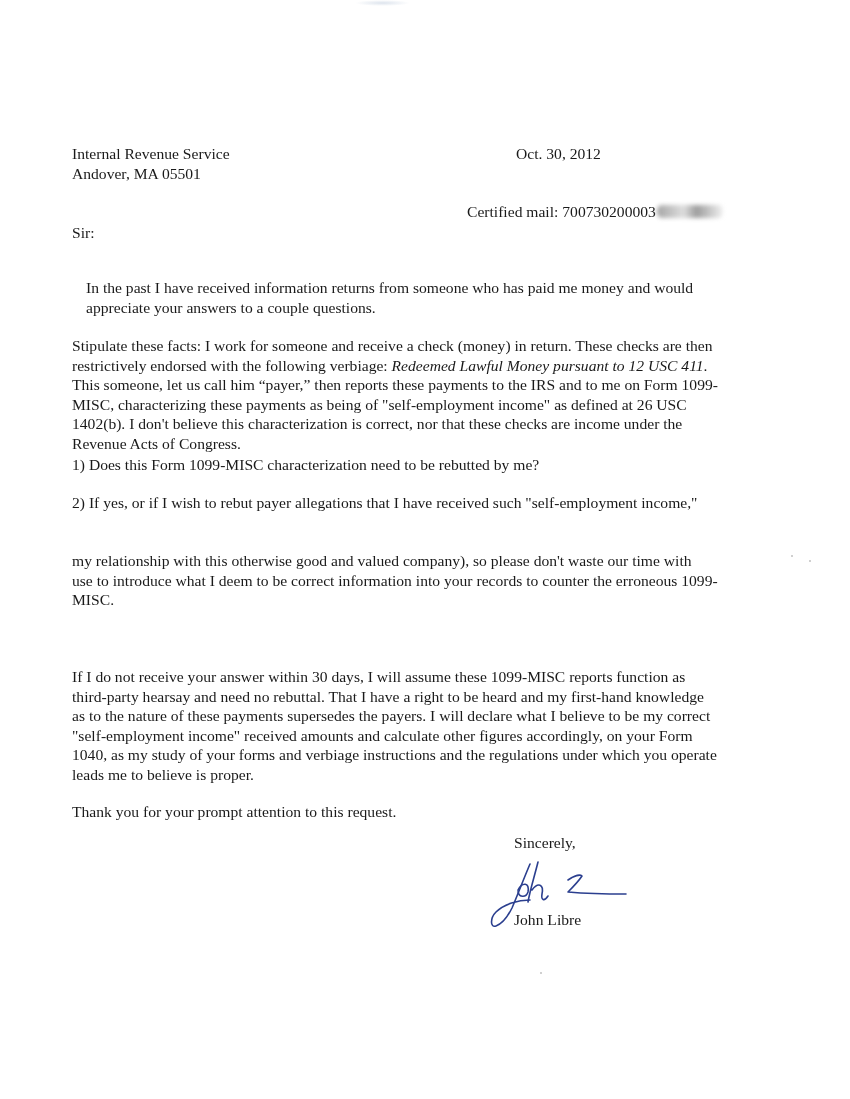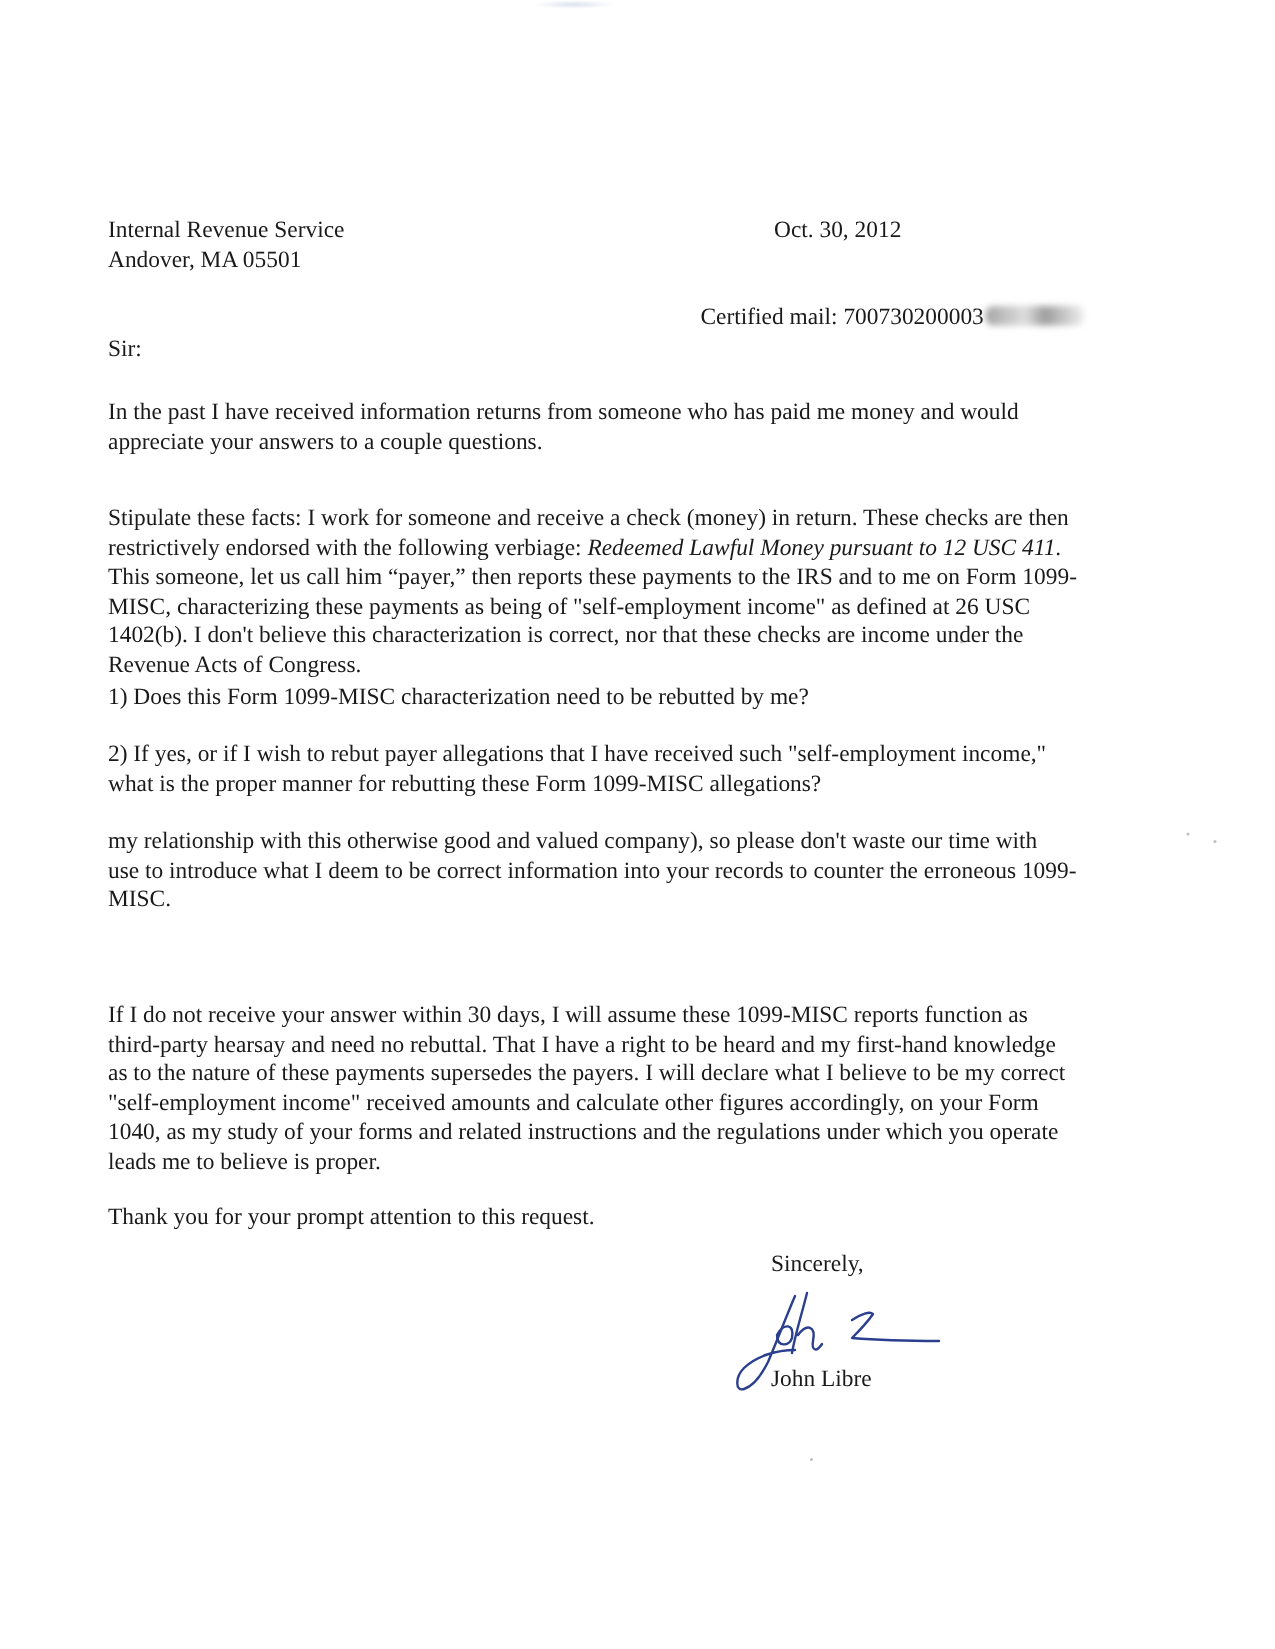--- a/index.html
+++ b/index.html
@@ -45,21 +45,21 @@
       border-radius: 5px;
     }
     .salutation { left: 72px; top: 223px; }
     .para {
       position: absolute;
       left: 72px;
       width: 700px;
       white-space: normal;
       text-align: left;
     }
-    .p1 { top: 265px; }
+    .p1 { top: 278px; margin-left: 14px; }
     .p2 { top: 336px; }
     .p3 { top: 455px; }
     .p4 { top: 493px; font-family: Liberation Serif, serif; }
     .p5 { top: 551px; }
     .p6 { top: 667px; }
     .p7 { top: 802px; }
     .p-line { display: block; height: 19.5px; white-space: nowrap; }
     .ital { font-style: italic; }
     .closing { left: 514px; top: 833px; text-align: center; }
     .signer { left: 514px; top: 910px; }
@@ -107,35 +107,34 @@
     <span class="p-line">1402(b). I don't believe this characterization is correct, nor that these checks are income under the</span>
     <span class="p-line">Revenue Acts of Congress.</span>
   </div>
 
   <div class="para p3">
     <span class="p-line">1) Does this Form 1099-MISC characterization need to be rebutted by me?</span>
   </div>
 
   <div class="para p4">
     <span class="p-line">2) If yes, or if I wish to rebut payer allegations that I have received such "self-employment income,"</span>
-    <span class="p-line">what is the proper manner for rebutting these Form 1099-MISC allegations?</span>
   </div>
 
   <div class="para p5">
     <span class="p-line">my relationship with this otherwise good and valued company), so please don't waste our time with</span>
     <span class="p-line">use to introduce what I deem to be correct information into your records to counter the erroneous 1099-</span>
     <span class="p-line">MISC.</span>
   </div>
 
   <div class="para p6">
     <span class="p-line">If I do not receive your answer within 30 days, I will assume these 1099-MISC reports function as</span>
     <span class="p-line">third-party hearsay and need no rebuttal.  That I have a right to be heard and my first-hand knowledge</span>
     <span class="p-line">as to the nature of these payments supersedes the payers.  I will declare what I believe to be my correct</span>
     <span class="p-line">"self-employment income" received amounts and calculate other figures accordingly, on your Form</span>
-    <span class="p-line">1040, as my study of your forms and related instructions and the regulations under which you operate</span>
+    <span class="p-line">1040, as my study of your forms and verbiage instructions and the regulations under which you operate</span>
     <span class="p-line">leads me to believe is proper.</span>
   </div>
 
   <div class="para p7">
     <span class="p-line">Thank you for your prompt attention to this request.</span>
   </div>
 
   <div class="abs closing">Sincerely,</div>
 
   <svg class="signature" viewBox="0 0 140 75">

